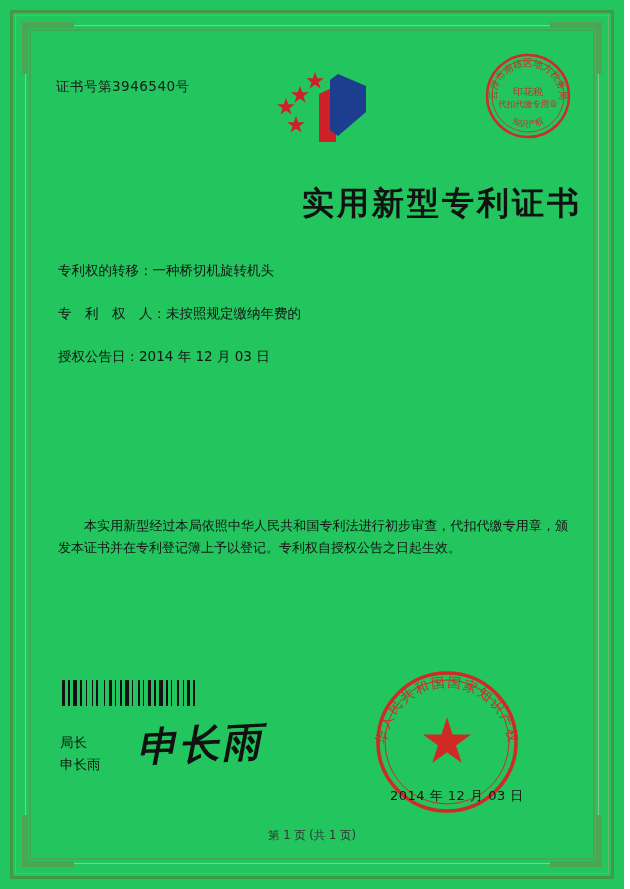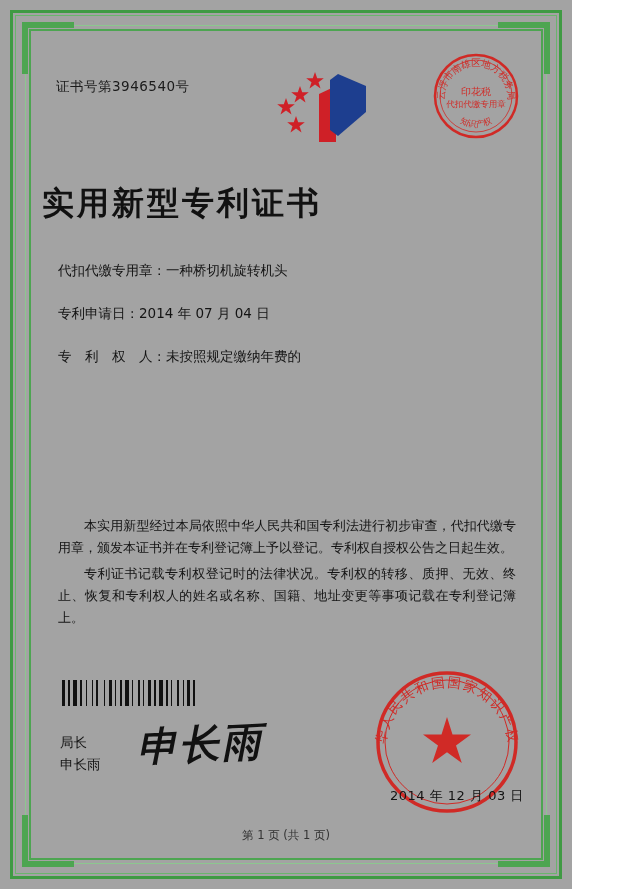--- a/index.html
+++ b/index.html
@@ -8,23 +8,23 @@
     background: #ffffff;
   }
   body {
     width: 630px;
     height: 889px;
     font-family: "DejaVu Sans", "Liberation Sans", sans-serif;
     overflow: hidden;
   }
   .page {
     position: relative;
-    width: 572px;
+    width: 624px;
     height: 889px;
-    background: #a3a3a3;
+    background: #22c55e;
     box-sizing: border-box;
   }
   
   .frame-outer {
     position: absolute;
     left: 10px;
     top: 10px;
     right: 10px;
     bottom: 10px;
     border: 3px solid #3f9a43;
@@ -105,21 +105,21 @@
     width: 92px;
     height: 92px;
   }
 
   
   .title {
     position: absolute;
     left: 0;
     right: 0;
     top: 140px;
-    text-align: left;
+    text-align: right;
     font-family: "DejaVu Serif", "Liberation Serif", serif;
     font-weight: bold;
     font-size: 32px;
     letter-spacing: 3px;
     color: #111;
   }
 
   
   .fields {
     position: absolute;
@@ -272,33 +272,32 @@
         <text font-size="8.5" fill="#d02a26" font-family="DejaVu Sans, sans-serif">
           <textPath href="#sealArcBot" startOffset="50%" text-anchor="middle">知识产权</textPath>
         </text>
       </svg>
     </div>
 
     <div class="title">实用新型专利证书</div>
 
     <div class="fields">
       <div class="field-row">
-        <span class="field-label">代扣代缴专用章：</span><span class="field-value">一种桥切机旋转机头</span>
-      </div>
-      <div class="field-row">
-        <span class="field-label">专利申请日：</span><span class="field-value">2014 年 07 月 04 日</span>
+        <span class="field-label">专利权的转移：</span><span class="field-value">一种桥切机旋转机头</span>
       </div>
       <div class="field-row">
         <span class="field-label">专　利　权　人：</span><span class="field-value">未按照规定缴纳年费的</span>
       </div>
+      <div class="field-row">
+        <span class="field-label">授权公告日：</span><span class="field-value">2014 年 12 月 03 日</span>
+      </div>
     </div>
 
     <div class="body-text">
       <p>本实用新型经过本局依照中华人民共和国专利法进行初步审查，代扣代缴专用章，颁发本证书并在专利登记簿上予以登记。专利权自授权公告之日起生效。</p>
-      <p>专利证书记载专利权登记时的法律状况。专利权的转移、质押、无效、终止、恢复和专利权人的姓名或名称、国籍、地址变更等事项记载在专利登记簿上。</p>
     </div>
 
     <div class="barcode"><span style="width: 3px; background: rgb(17, 17, 17);"></span><span style="width: 1px; background: transparent;"></span><span style="width: 2px; background: rgb(17, 17, 17);"></span><span style="width: 1px; background: transparent;"></span><span style="width: 4px; background: rgb(17, 17, 17);"></span><span style="width: 1px; background: transparent;"></span><span style="width: 2px; background: rgb(17, 17, 17);"></span><span style="width: 2px; background: transparent;"></span><span style="width: 1px; background: rgb(17, 17, 17);"></span><span style="width: 3px; background: transparent;"></span><span style="width: 1px; background: rgb(17, 17, 17);"></span><span style="width: 1px; background: transparent;"></span><span style="width: 2px; background: rgb(17, 17, 17);"></span><span style="width: 4px; background: transparent;"></span><span style="width: 1px; background: rgb(17, 17, 17);"></span><span style="width: 2px; background: transparent;"></span><span style="width: 3px; background: rgb(17, 17, 17);"></span><span style="width: 1px; background: transparent;"></span><span style="width: 1px; background: rgb(17, 17, 17);"></span><span style="width: 2px; background: transparent;"></span><span style="width: 2px; background: rgb(17, 17, 17);"></span><span style="width: 1px; background: transparent;"></span><span style="width: 4px; background: rgb(17, 17, 17);"></span><span style="width: 1px; background: transparent;"></span><span style="width: 1px; background: rgb(17, 17, 17);"></span><span style="width: 3px; background: transparent;"></span><span style="width: 2px; background: rgb(17, 17, 17);"></span><span style="width: 1px; background: transparent;"></span><span style="width: 1px; background: rgb(17, 17, 17);"></span><span style="width: 2px; background: transparent;"></span><span style="width: 3px; background: rgb(17, 17, 17);"></span><span style="width: 1px; background: transparent;"></span><span style="width: 2px; background: rgb(17, 17, 17);"></span><span style="width: 1px; background: transparent;"></span><span style="width: 4px; background: rgb(17, 17, 17);"></span><span style="width: 1px; background: transparent;"></span><span style="width: 2px; background: rgb(17, 17, 17);"></span><span style="width: 1px; background: transparent;"></span><span style="width: 1px; background: rgb(17, 17, 17);"></span><span style="width: 3px; background: transparent;"></span><span style="width: 2px; background: rgb(17, 17, 17);"></span><span style="width: 2px; background: transparent;"></span><span style="width: 1px; background: rgb(17, 17, 17);"></span><span style="width: 1px; background: transparent;"></span><span style="width: 3px; background: rgb(17, 17, 17);"></span><span style="width: 1px; background: transparent;"></span><span style="width: 2px; background: rgb(17, 17, 17);"></span><span style="width: 4px; background: transparent;"></span></div>
 
     <div class="sig-block">
       <div>局长</div>
       <div>申长雨</div>
     </div>
     <div class="sig-handwriting">申长雨</div>
 

